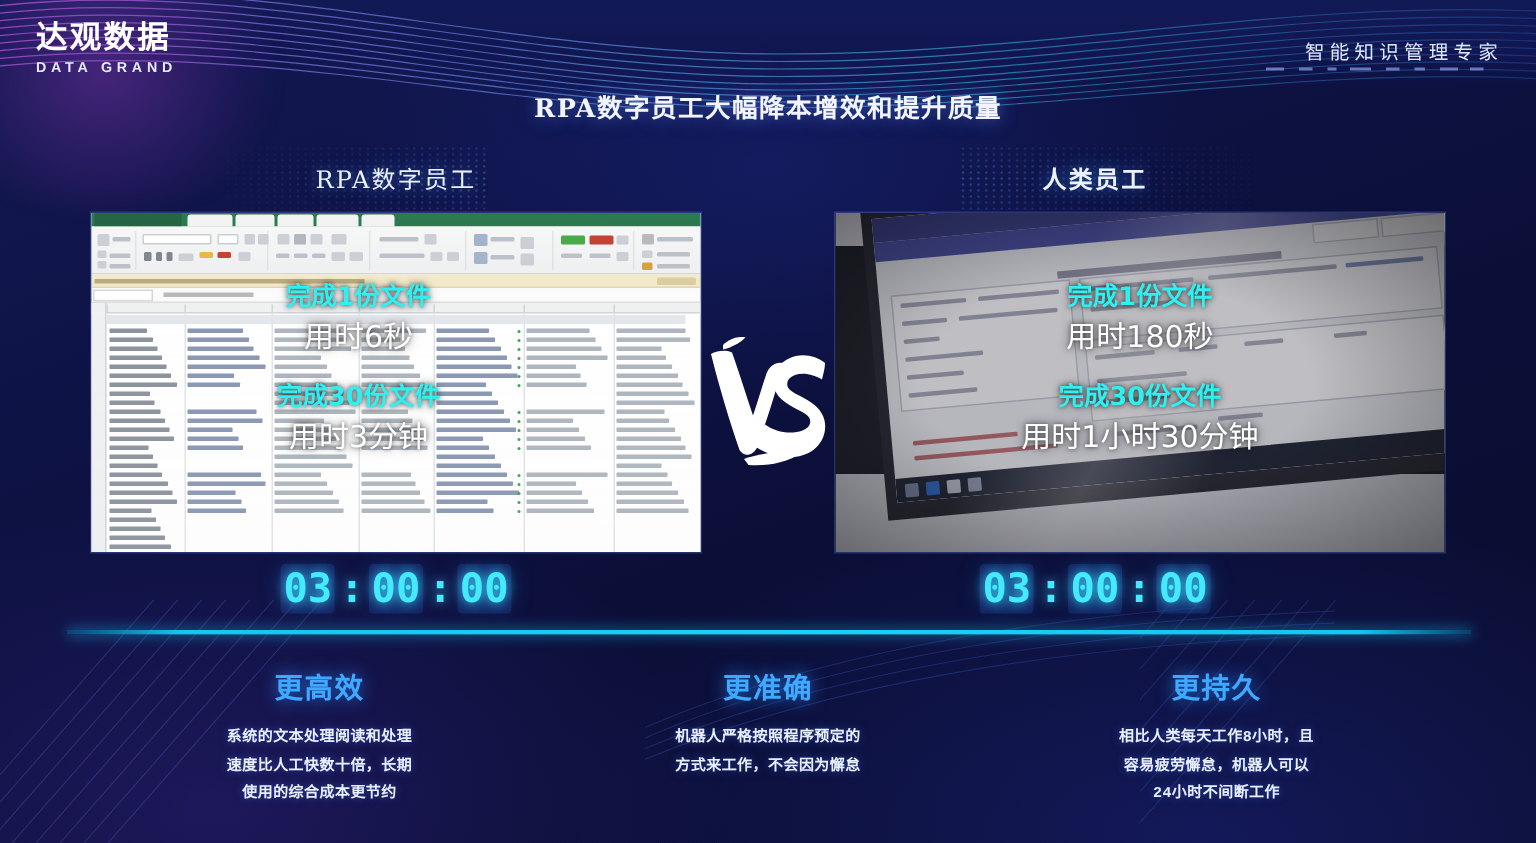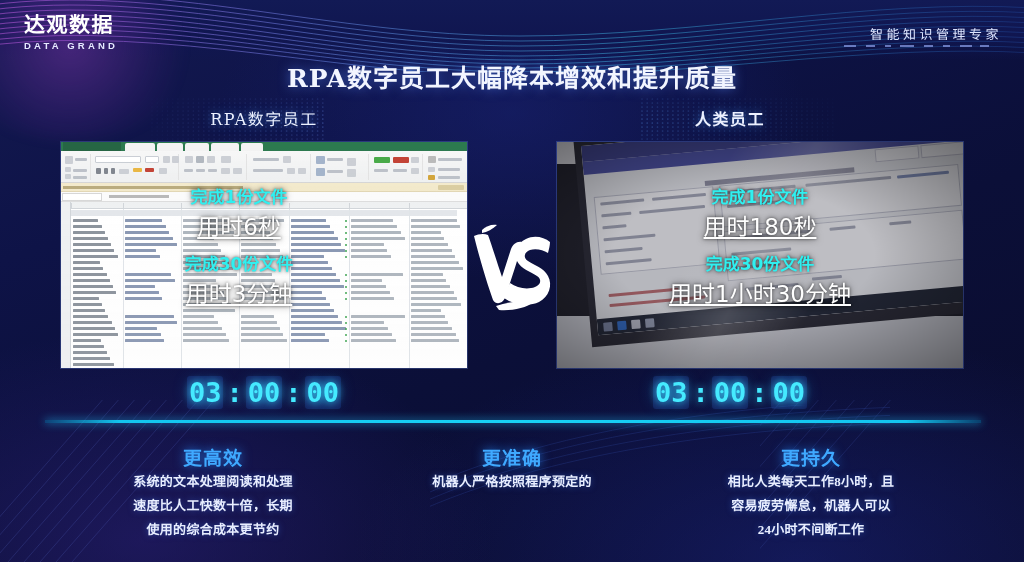--- a/index.html
+++ b/index.html
@@ -52,21 +52,21 @@
   #tagline{
     position:absolute;right:22px;top:24px;
     font-family:"DejaVu Sans","Liberation Sans",sans-serif;
     font-size:13px;color:#dfe6ff;letter-spacing:3.5px;white-space:nowrap;
   }
   #tagline-dashes{position:absolute;right:26px;top:44px;width:160px;height:4px;opacity:.8;}
 
   #slide-title{
     position:absolute;left:0;top:58px;width:1024px;text-align:center;
     font-family:"DejaVu Serif","Liberation Serif",serif;
-    font-size:25px;font-weight:bold;color:#f2f5ff;letter-spacing:1px;
+    font-size:17px;font-weight:bold;color:#f2f5ff;letter-spacing:1px;
     text-shadow:0 0 12px rgba(90,140,255,.55);
     white-space:nowrap;
   }
 
   
   .col-head{
     position:absolute;top:106px;width:300px;text-align:center;
     font-family:"DejaVu Serif","Liberation Serif",serif;
     font-size:16px;color:#ecf1ff;letter-spacing:1.5px;
     text-shadow:0 0 10px rgba(70,160,255,.55);white-space:nowrap;
@@ -140,22 +140,22 @@
   }
   #photo .vig{position:absolute;inset:0;
     background:radial-gradient(ellipse at 46% 50%,rgba(0,0,0,0) 42%,rgba(0,0,0,.42) 100%);}
   #photo .dim{position:absolute;inset:0;background:rgba(40,40,55,.30);}
 
   
   .cap{position:absolute;text-align:center;white-space:nowrap;
        font-family:"DejaVu Sans","Liberation Sans",sans-serif;}
   .cap.small{font-size:17px;font-weight:bold;color:#2ff0f0;
        text-shadow:0 0 6px rgba(0,0,0,.55),0 0 3px rgba(0,0,0,.5);}
-  .cap.big{font-size:23px;color:#ffffff;
-       text-shadow:0 0 7px rgba(0,0,0,.6),0 0 3px rgba(0,0,0,.55);text-decoration:underline;}
+  .cap.big{font-size:20px;color:#ffffff;
+       text-shadow:0 0 7px rgba(0,0,0,.6),0 0 3px rgba(0,0,0,.55);}
 
   
   #vs{position:absolute;left:466px;top:222px;width:92px;height:96px;}
 
   
   .timer{position:absolute;top:373px;width:300px;height:38px;
          display:flex;align-items:center;justify-content:center;gap:2px;}
   #timer-left{left:114px;}
   #timer-right{left:580px;}
   .tdig{
@@ -179,23 +179,23 @@
   
   .feat{position:absolute;top:443px;width:330px;text-align:center;}
   #feat-1{left:48px;}
   #feat-2{left:347px;}
   #feat-3{left:646px;}
   .feat-title{
     font-family:"DejaVu Sans","Liberation Sans",sans-serif;
     font-size:19px;font-weight:bold;color:#3fa9ff;letter-spacing:1px;
     text-shadow:0 0 11px rgba(40,140,255,.75);white-space:nowrap;
   }
-  .feat-body{
-    font-family:Liberation Serif, serif;
-    font-size:13px;font-weight:bold;color:#e8eeff;line-height:1.85;letter-spacing:.3px;
+  .feat-body{margin-top:14px;
+    font-family:Liberation Mono, monospace;
+    font-size:10px;font-weight:bold;color:#e8eeff;line-height:1.85;letter-spacing:.3px;
     text-shadow:0 0 6px rgba(60,110,220,.55);}
   .feat-body div{white-space:nowrap;}
 </style>
 </head>
 <body>
 
 <div id="slide">
 
   <div class="bg-layer" id="hdr-band"></div>
 
@@ -1521,20 +1521,21 @@
       <div>系统的文本处理阅读和处理</div>
       <div>速度比人工快数十倍，长期</div>
       <div>使用的综合成本更节约</div>
     </div>
   </div>
 
   <div class="feat" id="feat-2">
     <div class="feat-title">更准确</div>
     <div class="feat-body">
       <div>机器人严格按照程序预定的</div>
+      <div>方式来工作，不会因为懈怠</div>
     </div>
   </div>
 
   <div class="feat" id="feat-3">
     <div class="feat-title">更持久</div>
     <div class="feat-body">
       <div>相比人类每天工作8小时，且</div>
       <div>容易疲劳懈怠，机器人可以</div>
       <div>24小时不间断工作</div>
     </div>

